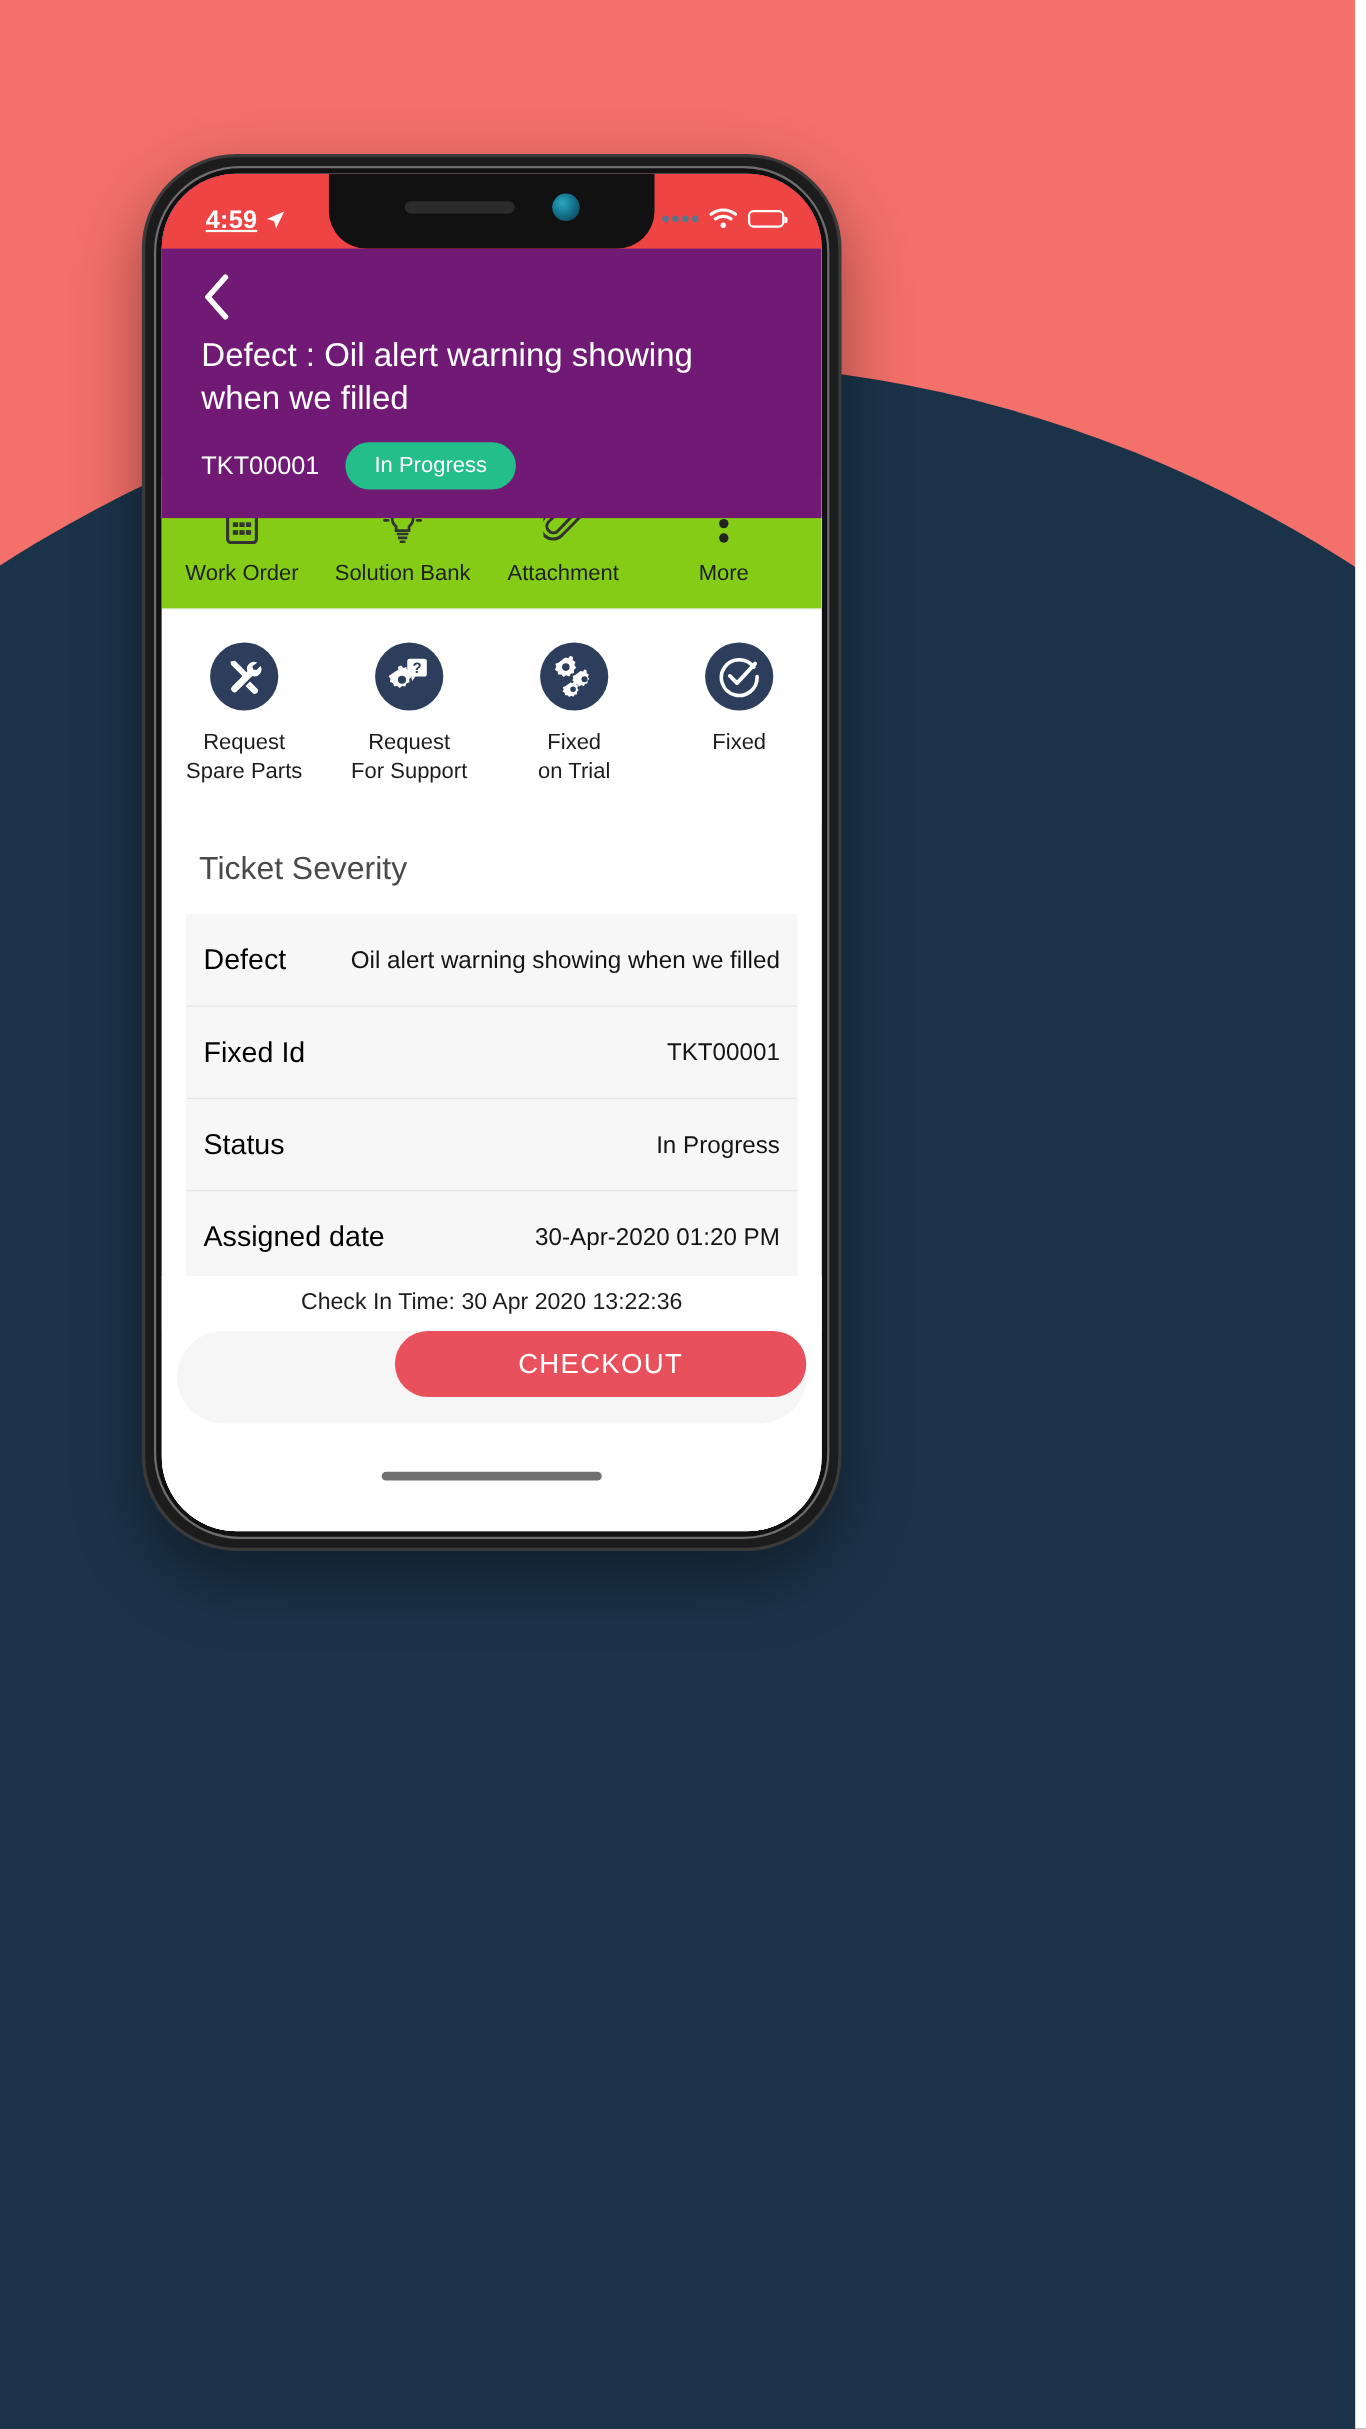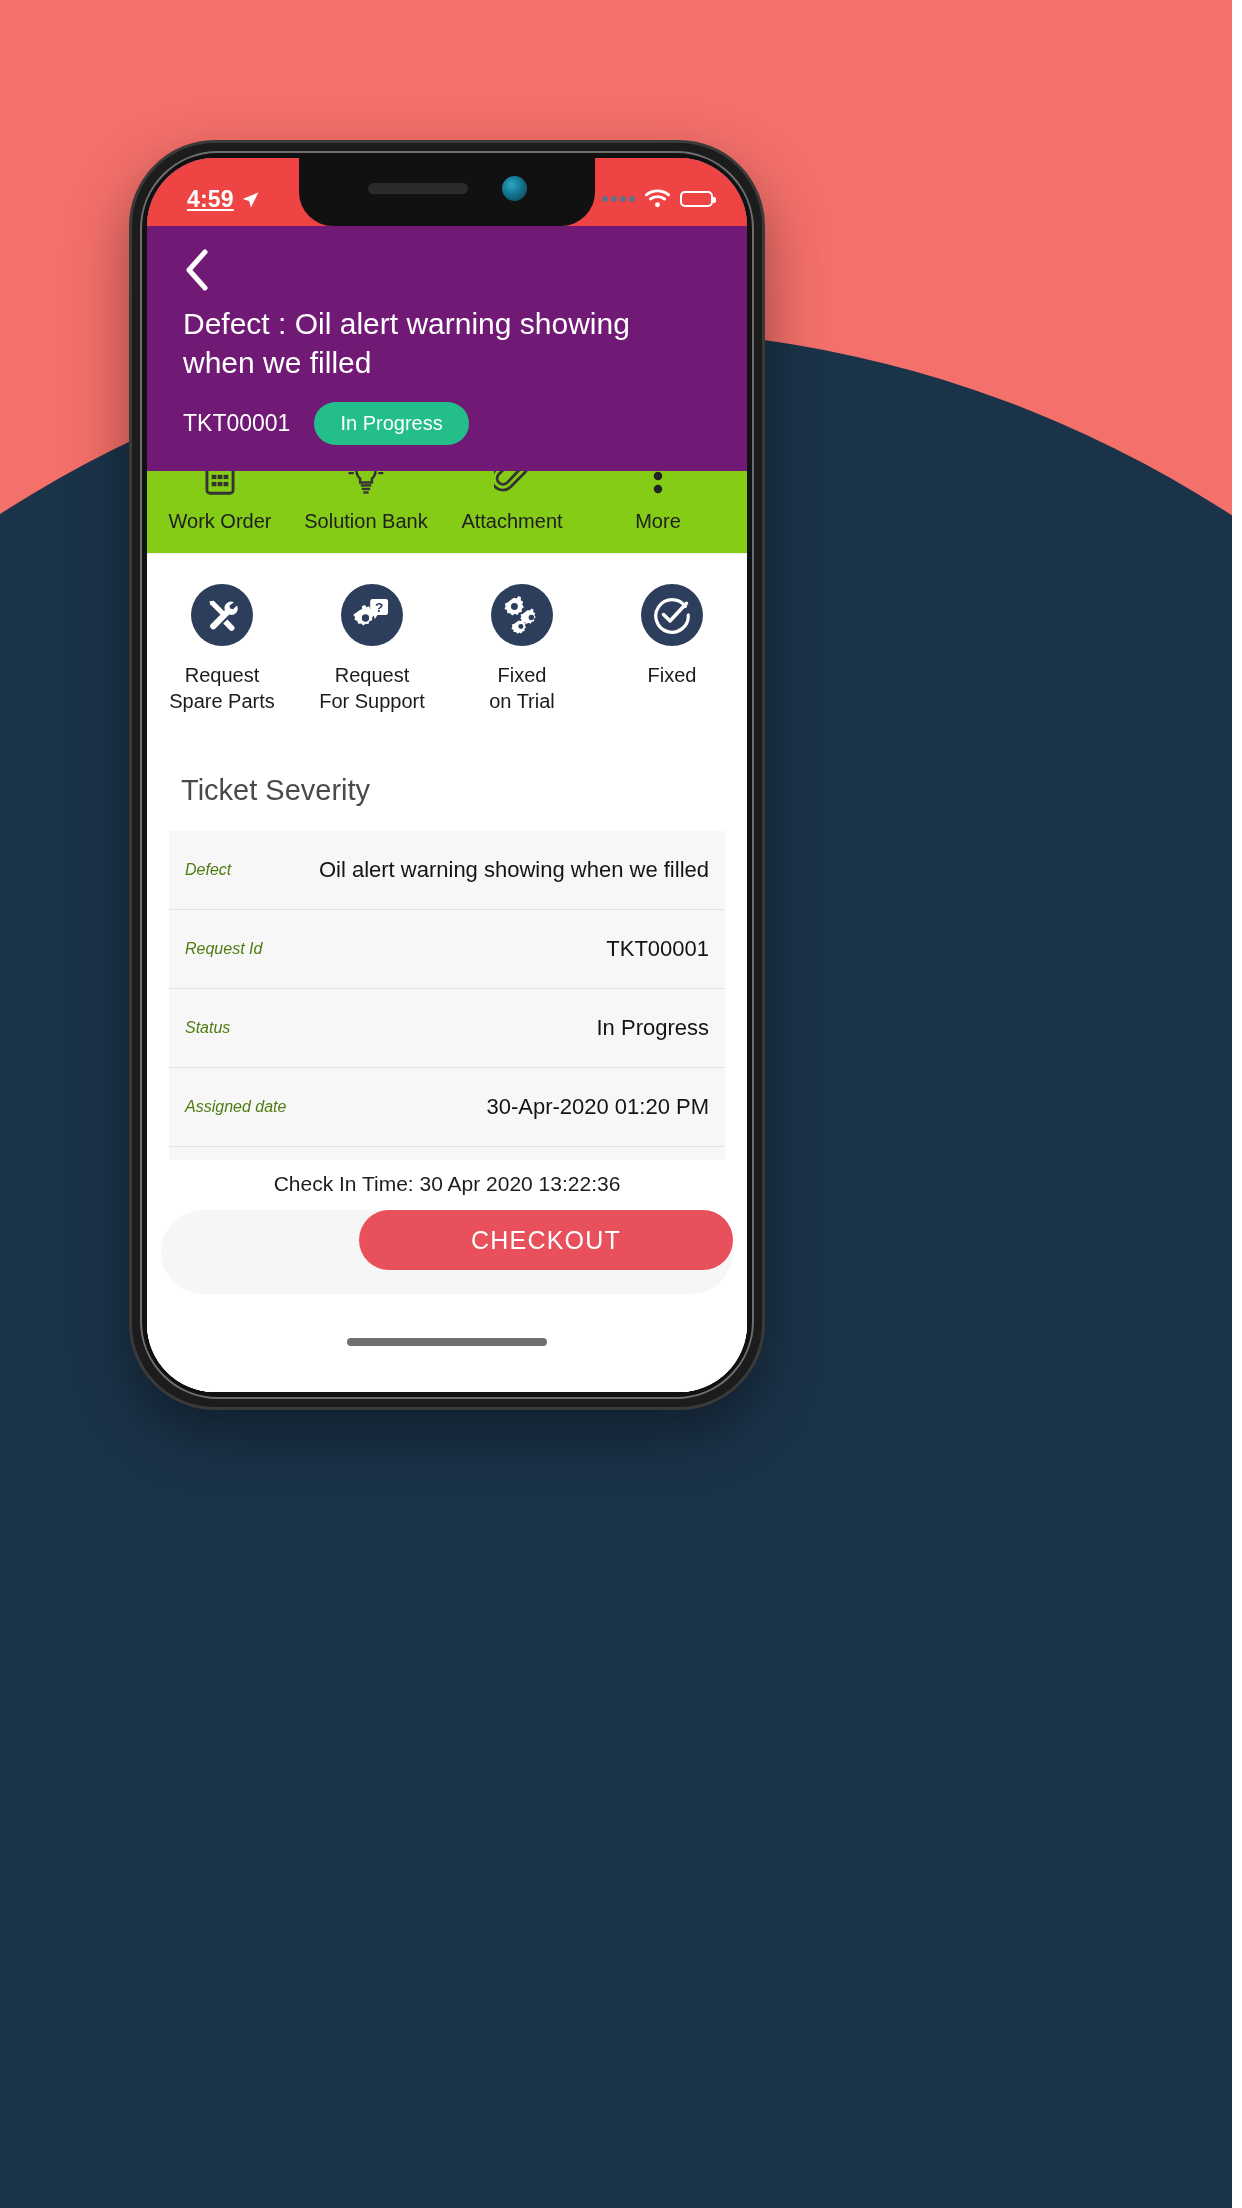--- a/index.html
+++ b/index.html
@@ -221,21 +221,21 @@
     background: #F7F7F7;
   }
   .detail-row {
     display: flex; align-items: center;
     justify-content: space-between;
     padding: 26px 16px 26px 16px;
     border-bottom: 1px solid #e4e4e4;
     gap: 16px;
   }
   .detail-row:last-child { border-bottom: none; }
-  .detail-key { font-size: 16px; color: #4d7c0f; white-space: nowrap; font-style: italic; }
+  .detail-key { font-size: 26px; color: #000000; white-space: nowrap; }
   .detail-val { font-size: 22px; color: #141414; text-align: right; }
 
   
   #bottom-dock {
     position: absolute;
     left: 0; right: 0; bottom: 0;
     background: #ffffff;
     padding: 0 0 0 0;
     z-index: 25;
   }
@@ -459,21 +459,21 @@
       </div>
 
       <div id="details-heading">Ticket Severity</div>
 
       <div id="details-table">
         <div class="detail-row">
           <span class="detail-key">Defect</span>
           <span class="detail-val">Oil alert warning showing when we filled</span>
         </div>
         <div class="detail-row">
-          <span class="detail-key">Request Id</span>
+          <span class="detail-key">Fixed Id</span>
           <span class="detail-val">TKT00001</span>
         </div>
         <div class="detail-row">
           <span class="detail-key">Status</span>
           <span class="detail-val">In Progress</span>
         </div>
         <div class="detail-row">
           <span class="detail-key">Assigned date</span>
           <span class="detail-val">30-Apr-2020  01:20 PM</span>
         </div>

